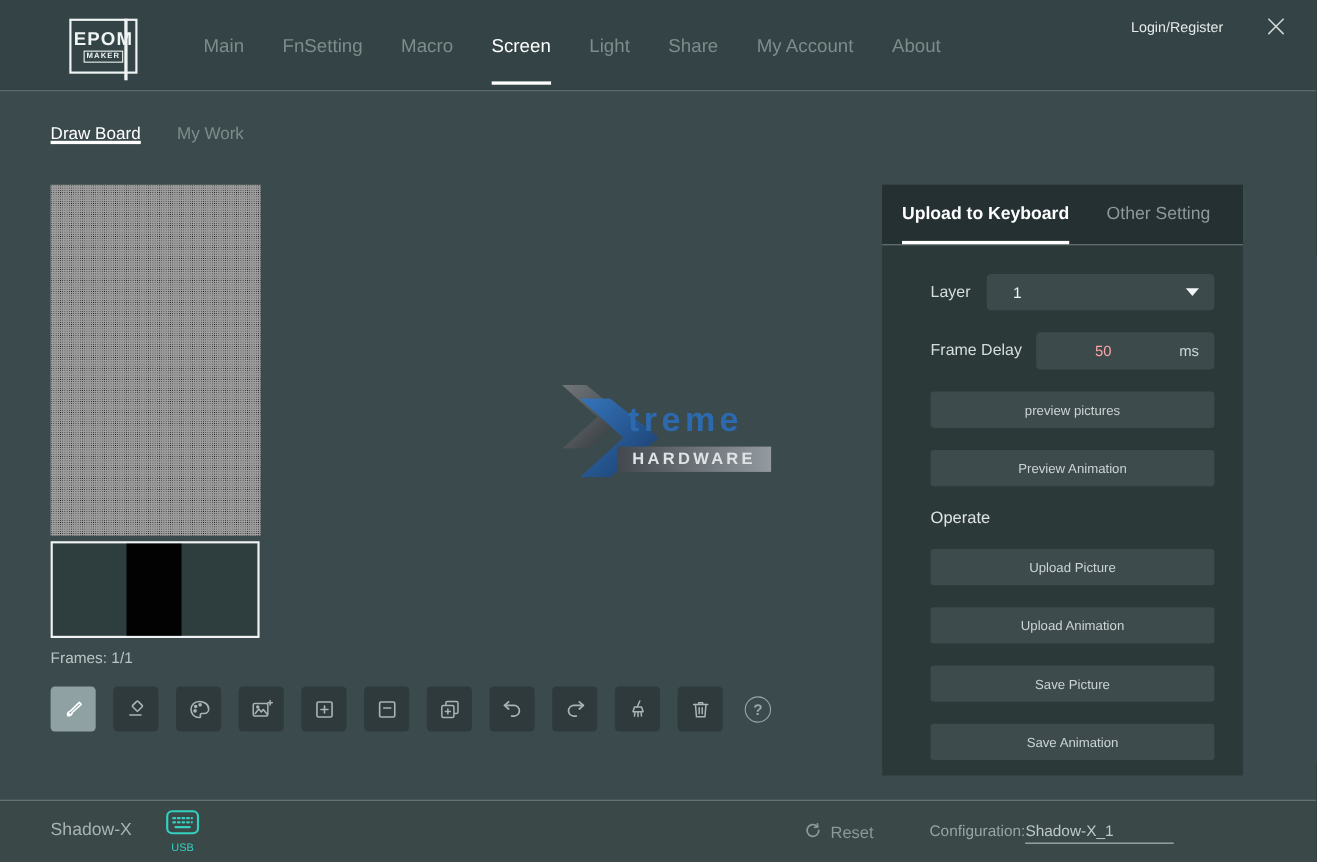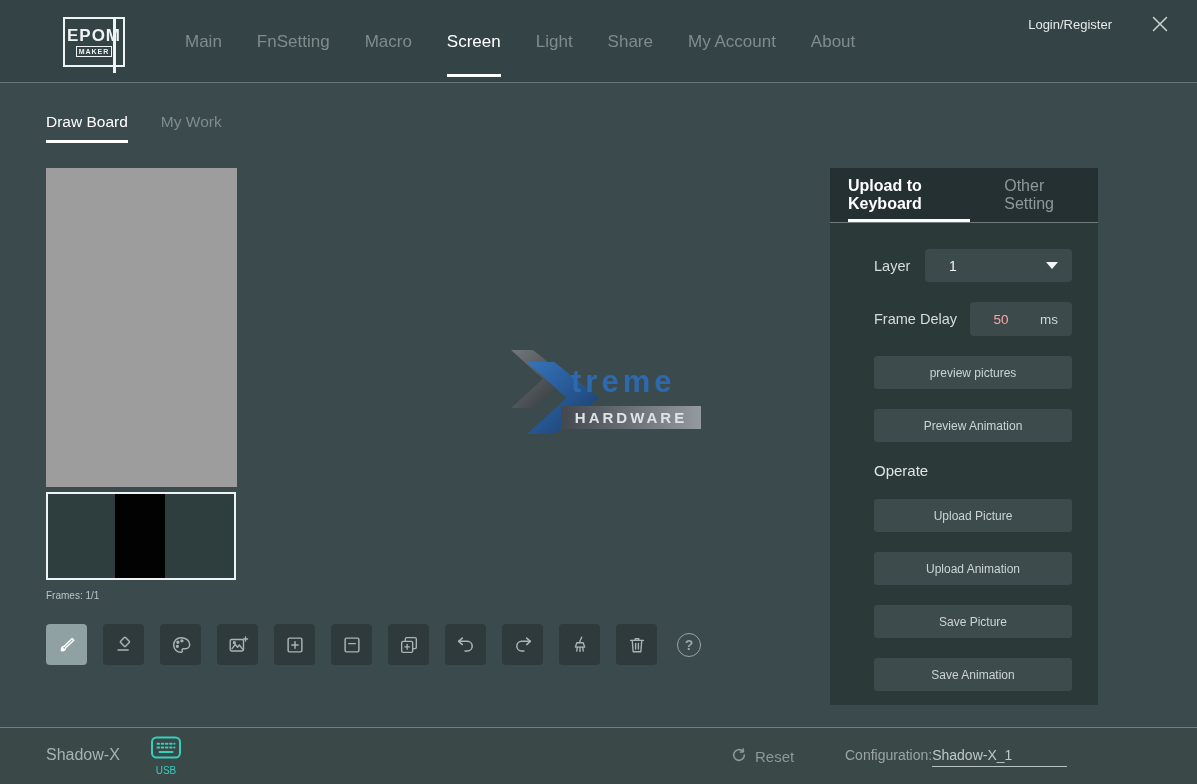--- a/index.html
+++ b/index.html
@@ -18,33 +18,33 @@
   .nav{position:absolute;left:185px;top:0;height:83px;display:flex;gap:35px;}
   .nav-item{height:100%;display:flex;align-items:center;font-size:17px;color:#7e8c8c;
             position:relative;cursor:pointer;}
   .nav-item.active{color:#ffffff;}
   .nav-item.active::after{content:"";position:absolute;left:0;right:0;bottom:6px;height:3px;background:#fff;}
   .login{position:absolute;right:85px;top:17px;font-size:13px;color:#e4eaea;cursor:pointer;}
   .close-btn{position:absolute;right:26px;top:13px;width:22px;height:22px;color:#ccd4d4;cursor:pointer;}
 
   
   .subtabs{position:absolute;left:46px;top:113px;display:flex;gap:33px;}
-  .subtab{font-size:15.5px;color:#7e8c8c;padding-bottom:12px;position:relative;cursor:pointer;}
+  .subtab{font-size:15.5px;color:#7e8c8c;position:relative;cursor:pointer;}
   .subtab.active{color:#ffffff;}
   .subtab.active::after{content:"";position:absolute;left:0;right:0;bottom:0;height:3px;background:#fff;}
 
   
   .canvas{position:absolute;left:46px;top:168px;width:191px;height:319px;
           background-color:#9d9d9d;
           background-image:radial-gradient(#1d1d1d 33%, rgba(0,0,0,0) 37%);
           background-size:2px 2px;}
   .preview{position:absolute;left:46px;top:492px;width:190px;height:88px;box-sizing:border-box;
            border:2px solid #eff3f3;background:#2e3d3d;overflow:hidden;}
   .preview-bar{position:absolute;left:36%;top:0;bottom:0;width:27%;background:#020202;}
-  .frames-label{position:absolute;left:46px;top:590px;font-size:10px;color:#bac4c4;}
+  .frames-label{position:absolute;left:46px;top:590px;font-size:14px;color:#bac4c4;}
 
   .toolbar{position:absolute;left:46px;top:624px;display:flex;gap:16px;align-items:center;}
   .tool-btn{width:41px;height:41px;border-radius:4px;background:#2e3a3c;color:#a9b4b4;
             display:flex;align-items:center;justify-content:center;cursor:pointer;flex:0 0 auto;}
   .tool-btn.selected{background:#8fa1a2;color:#ffffff;}
   .tool-btn svg{display:block;}
   .help-btn{width:22px;height:22px;border:1.6px solid #9aa5a5;border-radius:50%;color:#9aa5a5;
             display:flex;align-items:center;justify-content:center;font-size:14px;font-weight:bold;
             margin-left:4px;cursor:pointer;}
 
@@ -57,21 +57,21 @@
             background:linear-gradient(135deg,#3579c5,#16396b);
             clip-path:polygon(0 0,38% 0,100% 50%,38% 100%,0 100%,55% 50%);}
   .wm-title{position:absolute;left:66px;top:14px;font-size:31px;font-weight:bold;
             color:#2b6cb8;letter-spacing:4px;}
   .wm-band{position:absolute;left:56px;top:56px;width:140px;height:23px;
            background:linear-gradient(90deg,#43484e,#9ba1a7);
            display:flex;align-items:center;justify-content:center;
            font-size:15px;font-weight:bold;letter-spacing:3px;color:#eef1f3;}
 
   
-  .panel{position:absolute;left:830px;top:168px;width:268px;height:537px;background:#2c3939;}
+  .panel{position:absolute;left:802px;top:168px;width:328px;height:537px;background:#2c3939;}
   .panel-tabs{height:55px;background:#243032;border-bottom:1px solid #6f7b7b;
               display:flex;align-items:stretch;gap:34px;padding:0 18px;box-sizing:border-box;}
   .panel-tab{display:flex;align-items:center;font-size:16px;color:#8d9a9a;position:relative;cursor:pointer;}
   .panel-tab.active{color:#ffffff;font-weight:bold;}
   .panel-tab.active::after{content:"";position:absolute;left:0;right:0;bottom:0;height:3px;background:#fff;}
   .panel-body{padding:26px 26px 0 44px;}
   .row{display:flex;align-items:center;}
   .row-label{font-size:14.5px;color:#d6dddd;}
   .layer-row .row-label{flex:0 0 51px;}
   .delay-row{margin-top:20px;}

